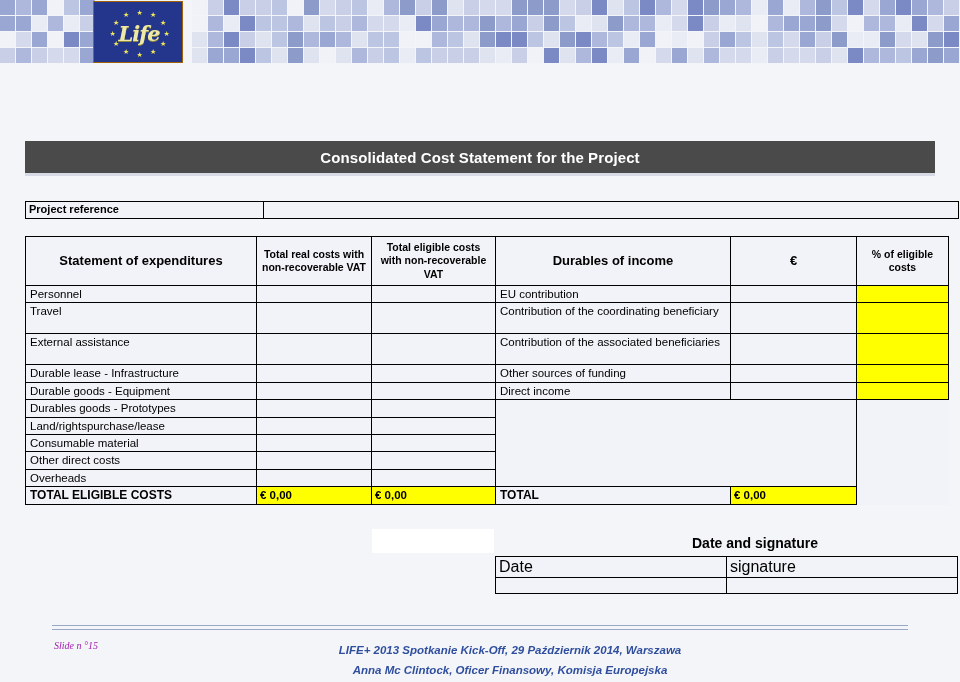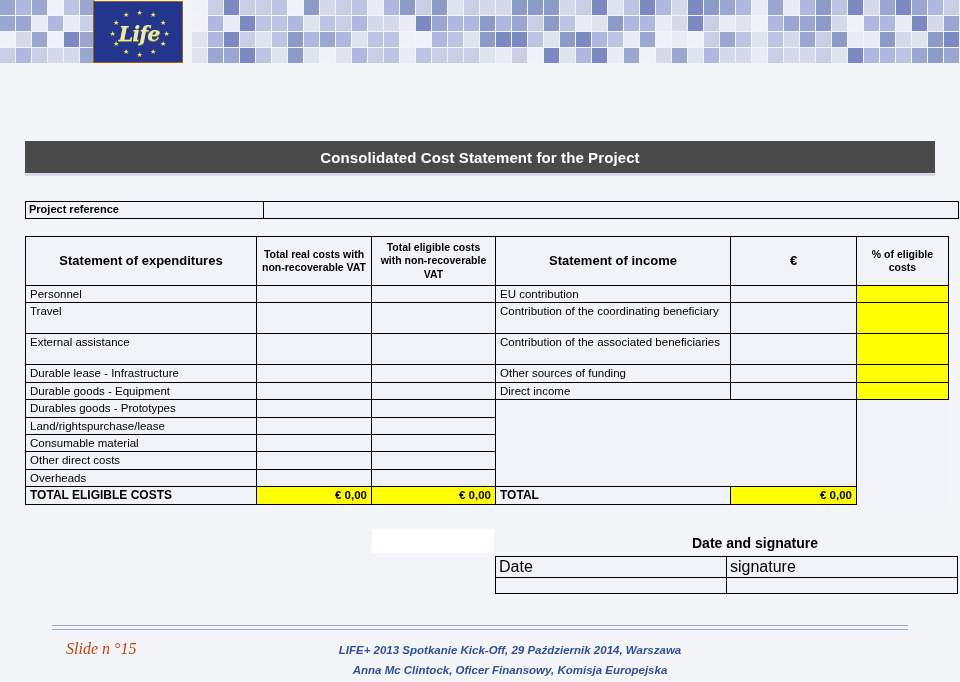--- a/index.html
+++ b/index.html
@@ -153,21 +153,20 @@
     padding-left: 4px;
     vertical-align: top;
   }
   .main-table td.total-label {
     font-weight: bold;
     font-size: 12px;
     padding-left: 4px;
   }
   .main-table td.money {
     background: #ffff00;
-    text-align: right;
     font-weight: bold;
     font-size: 11.5px;
     padding-right: 4px;
   }
   .main-table td.yellow { background: #ffff00; }
   .main-table td.blank  { background: #f2f3f8; }
   .main-table td.noborder-box {
     border: none;
     background: #f2f3f8;
   }
@@ -214,25 +213,25 @@
     position: absolute;
     left: 52px;
     top: 625px;
     width: 856px;
     height: 3px;
     border-top: 1px solid #9aa8c6;
     border-bottom: 1px solid #9aa8c6;
   }
   .slide-num {
     position: absolute;
-    left: 66px;
+    left: 54px;
     top: 640px;
-    font-size: 16px;
+    font-size: 10px;
     font-style: italic;
-    color: #c2410c;
+    color: #a21caf;
     font-family: "Liberation Serif", serif;
   }
   .footer-lines {
     position: absolute;
     left: 180px;
     top: 640px;
     width: 660px;
     text-align: center;
   }
   .footer-lines div {
@@ -539,21 +538,21 @@
       <col class="col-inc">
         <col class="col-eur">
         <col class="col-pct">
     </colgroup>
 
     <tbody>
         <tr>
       <td class="hdr hdr-big">Statement of expenditures</td>
       <td class="hdr hdr-small">Total real costs with non-recoverable VAT</td>
       <td class="hdr hdr-small">Total eligible costs with non-recoverable VAT</td>
-      <td class="hdr hdr-big">Statement of income</td>
+      <td class="hdr hdr-big">Durables of income</td>
       <td class="hdr hdr-big">€</td>
       <td class="hdr hdr-small">% of eligible costs</td>
     </tr>
 
     </tbody>
       <tbody id="body-rows">
         <tr style="height: 17px;">
           <td class="row-label">Personnel</td>
           <td class="blank"></td>
           <td class="blank"></td>

